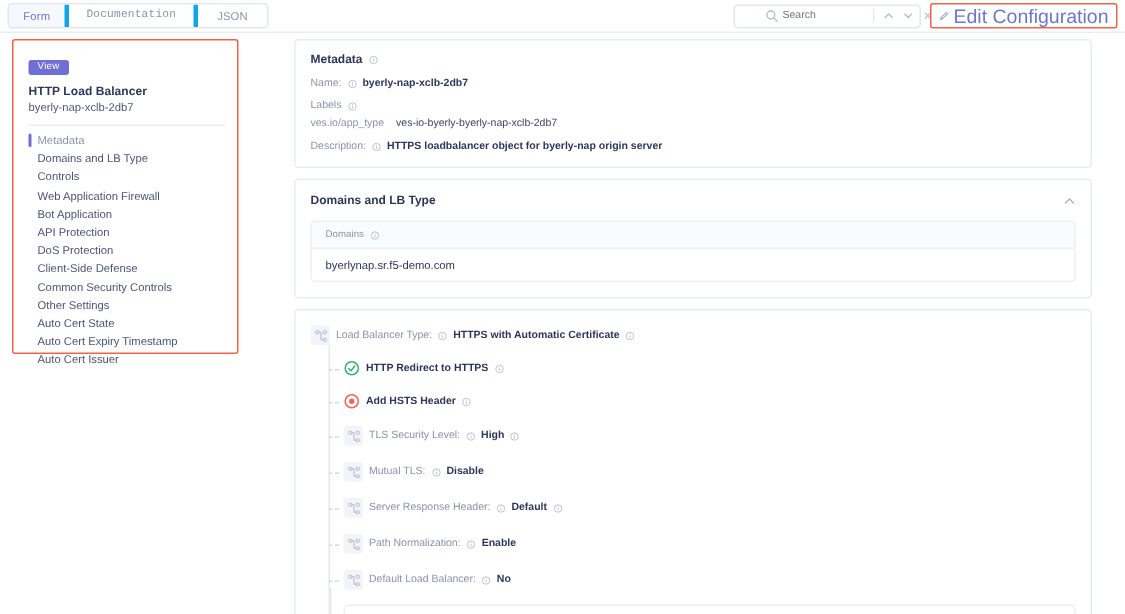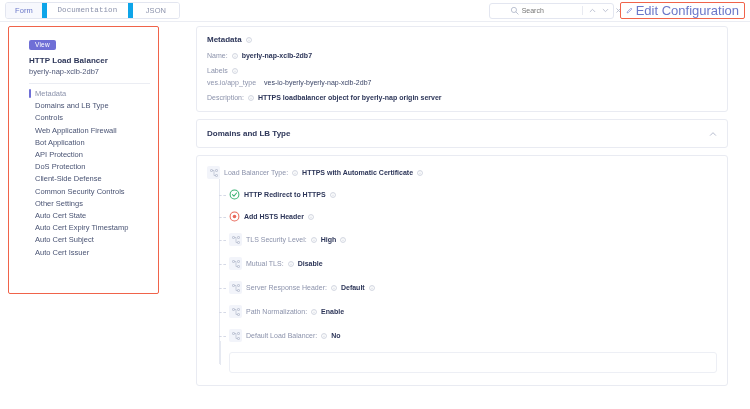--- a/index.html
+++ b/index.html
@@ -20,21 +20,21 @@
   .tabs {
     display: flex; align-items: stretch;
     height: 17px; margin-left: 5px;
     border: 1px solid #e3e6f0; border-radius: 3px;
     overflow: hidden;
     background: #ffffff;
   }
   .tab {
     font-size: 7.5px; line-height: 15px; letter-spacing: .1px;
     padding: 0 9px; color: #8b92ab; white-space: nowrap;
-    border-right: 5px solid #0ea5e9; background: #fff;
+    border-right: 3px solid #0ea5e9; background: #fff;
     display: flex; align-items: center;
   }
   .tab:last-child { border-right: none; }
   .tab.doc { min-width: 86px; justify-content: center; font-family: Liberation Mono, monospace; }
   .tab.json { min-width: 46px; justify-content: center; }
   .tab.active { color: #6b78c9; background: #f7f8fd; min-width: 40px; justify-content: center; }
 
   .topbar-right {
     position: absolute; right: 5px; top: 2px;
     display: flex; align-items: center; gap: 6px;
@@ -65,24 +65,24 @@
     color: #6b78c9; font-size: 13px; white-space: nowrap;
   }
 
   .topbar-sep {
     position: absolute; left: 0; top: 21px; width: 750px; height: 1px; background: #ebedf3;
   }
 
   
   .leftpanel {
     position: absolute; left: 8px; top: 26px;
-    width: 151px; height: 268px;
+    width: 151px; height: 210px;
     border: 1.5px solid #f0634a; border-radius: 2px;
     background: #ffffff;
-    padding: 6px 0 0 12px;
+    padding: 6px 0 0 2px;
   }
   .view-badge {
     margin: 0 0 0 8px;
     display: inline-block;
     background: #6f6fd6; color: #ffffff;
     font-size: 6.5px; line-height: 10px;
     padding: 0 6px; border-radius: 2px; letter-spacing: .2px;
   }
   .lp-title {
     margin: 5px 0 0 8px; font-size: 8px; font-weight: bold; color: #2d3659; letter-spacing: .05px;
@@ -231,21 +231,20 @@
     <div class="navitem">Controls</div>
     <div class="navitem">Web Application Firewall</div>
     <div class="navitem">Bot Application</div>
     <div class="navitem">API Protection</div>
     <div class="navitem">DoS Protection</div>
     <div class="navitem">Client-Side Defense</div>
     <div class="navitem">Common Security Controls</div>
     <div class="navitem">Other Settings</div>
     <div class="navitem">Auto Cert State</div>
     <div class="navitem">Auto Cert Expiry Timestamp</div>
-    <div class="navitem">Auto Cert Subject</div>
     <div class="navitem">Auto Cert Issuer</div>
   </div>
 </div>
 
 <div class="main">
 
   <div class="card meta">
     <div class="sec-title">
       <span>Metadata</span>
       <svg class="info-ico" viewBox="0 0 16 16" fill="none" stroke="#b6bccd" stroke-width="1.6">
@@ -291,20 +290,33 @@
   </div>
 
   <div class="card domains">
     <div class="domains-head">
       <div class="sec-title">
         <span>Domains and LB Type</span>
       </div>
       <svg width="8" height="8" viewBox="0 0 12 12" fill="none" stroke="#aab1c6" stroke-width="1.3" stroke-linecap="round">
         <polyline points="2,8 6,4 10,8"></polyline>
       </svg>
+    </div>
+    <div class="domains-body">
+      <div class="dtable">
+        <div class="thead">
+          <span>Domains</span>
+          <svg class="info-ico" viewBox="0 0 16 16" fill="none" stroke="#b6bccd" stroke-width="1.6">
+            <circle cx="8" cy="8" r="6.6"></circle>
+              <line x1="8" y1="7" x2="8" y2="11.4"></line>
+              <circle cx="8" cy="4.6" r=".9" fill="#b6bccd" stroke="none"></circle>
+          </svg>
+        </div>
+        <div class="trow">byerlynap.sr.f5-demo.com</div>
+      </div>
     </div>
   </div>
 
   <div class="card tree">
 
     <div class="node">
       <span class="nodebox">
         <svg width="8" height="8" viewBox="0 0 16 16" fill="none" stroke="#aab1c6" stroke-width="1.2">
           <rect x="1" y="1" width="4" height="4" rx="1"></rect>
             <rect x="11" y="1" width="4" height="4" rx="1"></rect>

